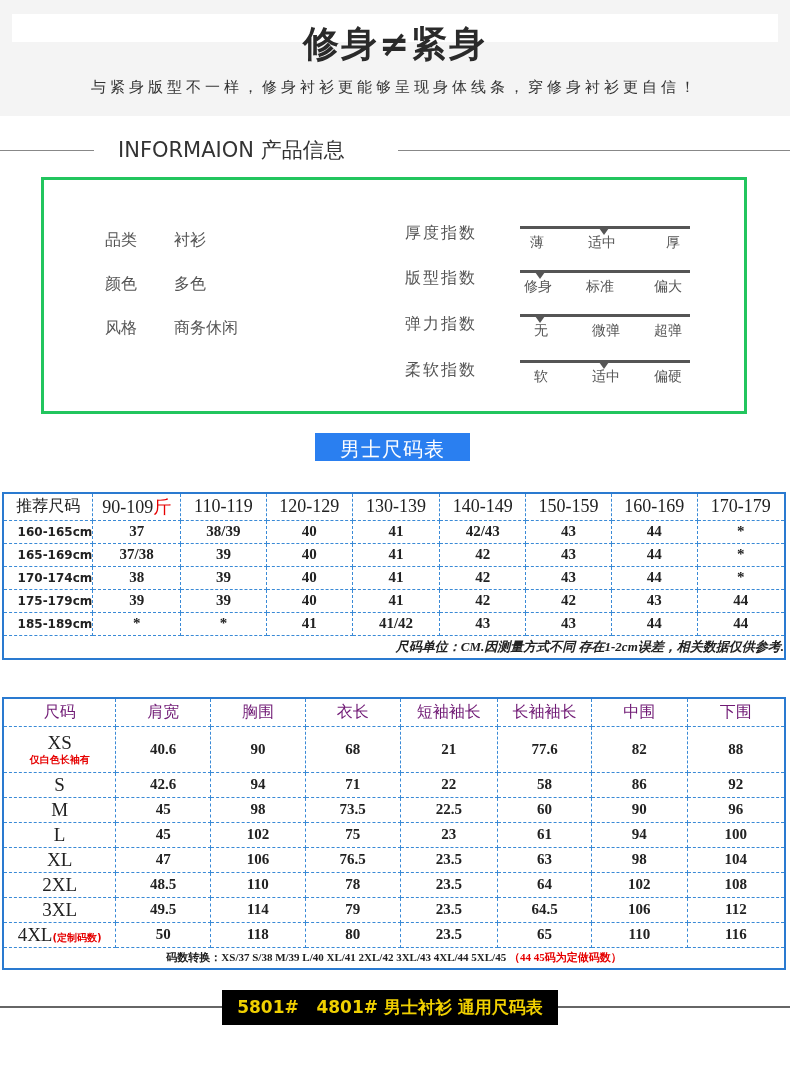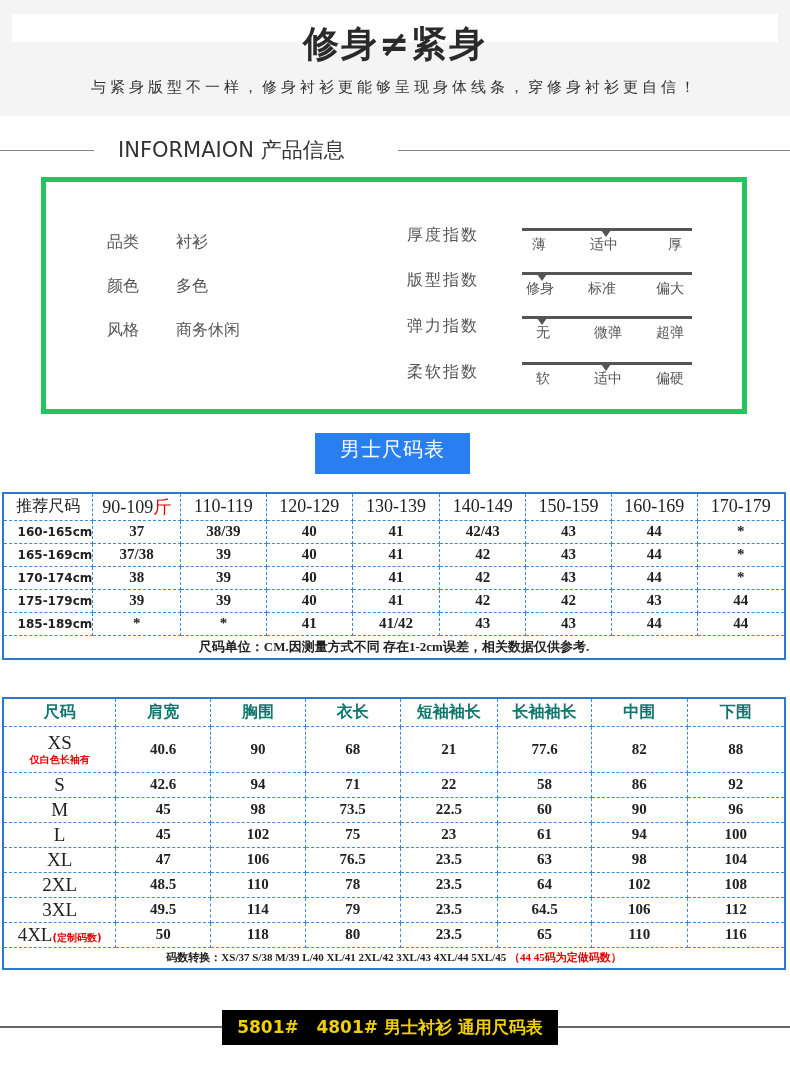--- a/index.html
+++ b/index.html
@@ -7,48 +7,48 @@
   .hero { position: absolute; left: 0; top: 0; width: 790px; height: 116px; background: #f4f4f4; }
   .hero-topband { position: absolute; left: 12px; top: 14px; width: 766px; height: 28px; background: #fff; }
   .hero-title { position: absolute; left: 0; top: 20px; width: 790px; text-align: center; font-size: 36px; font-weight: bold; color: #2a2a2a; letter-spacing: 2px; }
   .hero-sub { position: absolute; left: 0; top: 78px; width: 790px; text-align: center; font-size: 15px; color: #333; letter-spacing: 4px; }
 
   .info-head { position: absolute; top: 136px; left: 0; width: 790px; height: 30px; }
   .info-head .line-l { position: absolute; left: 0; top: 14px; width: 94px; height: 1px; background: #888; }
   .info-head .line-r { position: absolute; left: 398px; top: 14px; width: 392px; height: 1px; background: #888; }
   .info-head .label { position: absolute; left: 118px; top: 0; font-size: 21px; color: #333; }
 
-  .info-box { position: absolute; left: 41px; top: 177px; width: 706px; height: 237px; border: 5px solid #22c55e; background: #fff; }
+  .info-box { position: absolute; left: 41px; top: 177px; width: 706px; height: 237px; border: 3px solid #22c55e; background: #fff; }
   .attr { position: absolute; font-size: 16px; color: #555; }
   .idx-label { position: absolute; left: 361px; font-size: 16px; color: #555; letter-spacing: 2px; }
   .scale { position: absolute; left: 476px; width: 170px; height: 30px; }
   .scale .bar { position: absolute; left: 0; top: 0; width: 170px; height: 3px; background: #555; }
   .scale .marker { position: absolute; top: 2px; width: 0; height: 0; border-left: 5px solid transparent; border-right: 5px solid transparent; border-top: 7px solid #555; }
   .scale .opt { position: absolute; top: 8px; font-size: 14px; color: #555; white-space: nowrap; }
 
-  .badge-blue { position: absolute; left: 315px; top: 433px; width: 155px; height: 41px; background: #2a7ff0; color: #fff; font-size: 20px; text-align: center; line-height: 33px; letter-spacing: 1px; }
+  .badge-blue { position: absolute; left: 315px; top: 433px; width: 155px; height: 28px; background: #2a7ff0; color: #fff; font-size: 20px; text-align: center; line-height: 33px; letter-spacing: 1px; }
 
   table { border-collapse: collapse; position: absolute; font-family: "Liberation Serif", "DejaVu Serif", serif; color: #222; padding-left: 32px; }
   td { border: 1px dashed #3a8ad6; text-align: center; font-weight: bold; padding: 0; }
   .t1 { left: 2px; top: 492px; width: 784px; border: 2px solid #2a7ad0; }
   .t1 td { height: 23px; font-size: 15px; }
   .t1 tr.hdr td { height: 27px; font-size: 18px; font-weight: normal; }
   .t1 td.rowh { font-family: "DejaVu Sans", sans-serif; font-size: 12px; text-align: right; }
-  .t1 tr.note td { height: 24px; font-size: 13px; text-align: center; border-bottom: 2px solid #2a7ad0; }
+  .t1 tr.note td { height: 24px; font-size: 13px; text-align: right; border-bottom: 2px solid #2a7ad0; font-style: italic; }
   .red { color: #e60000; }
   .t2 { left: 2px; top: 697px; width: 784px; border: 2px solid #2a7ad0; }
   .t2 td { height: 25px; font-size: 15px; }
-  .t2 tr.hdr td { height: 28px; font-size: 16px; font-weight: bold; font-family: "DejaVu Sans", sans-serif; color: #0f766e; }
+  .t2 tr.hdr td { height: 28px; font-size: 16px; font-weight: normal; font-family: "DejaVu Sans", sans-serif; color: #701a75; }
   .t2 td.size { font-size: 19px; font-weight: normal; }
   .t2 td .subnote { display: block; font-family: "DejaVu Sans", sans-serif; font-size: 10px; font-weight: bold; color: #e60000; line-height: 12px; }
   .t2 td .inlinenote { font-family: "DejaVu Sans", sans-serif; font-size: 10px; font-weight: bold; color: #e60000; }
   .t2 tr.xs td { height: 46px; }
   .t2 tr.note td { height: 22px; font-size: 11px; }
 
-  .footer { position: absolute; left: 0; top: 990px; width: 790px; height: 40px; margin-top: 20px; }
+  .footer { position: absolute; left: 0; top: 990px; width: 790px; height: 40px; }
   .footer .line { position: absolute; left: 0; top: 16px; width: 790px; height: 2px; background: #666; }
   .footer .box { position: absolute; left: 222px; top: 0; width: 336px; height: 35px; background: #000; color: #f0d000; font-size: 17px; font-weight: bold; text-align: center; line-height: 35px; white-space: pre; }
 </style>
 </head>
 <body>
 
 <div class="hero">
   <div class="hero-topband"></div>
   <div class="hero-title">修身≠紧身</div>
   <div class="hero-sub">与紧身版型不一样，修身衬衫更能够呈现身体线条，穿修身衬衫更自信！</div>

